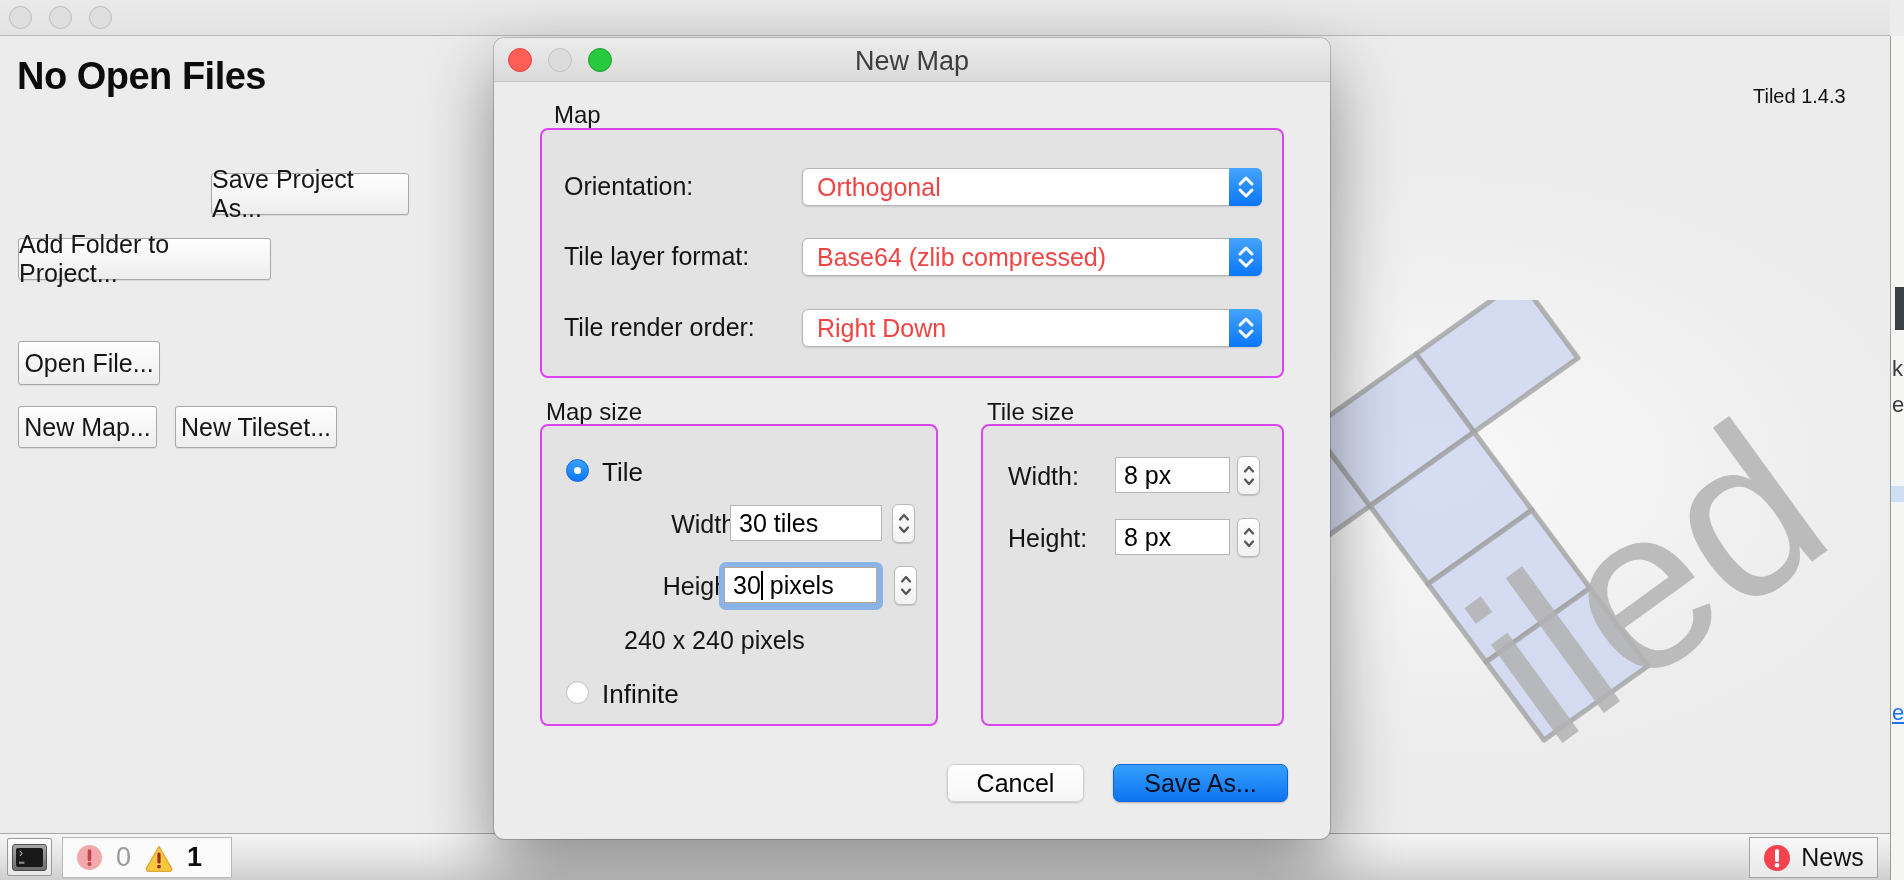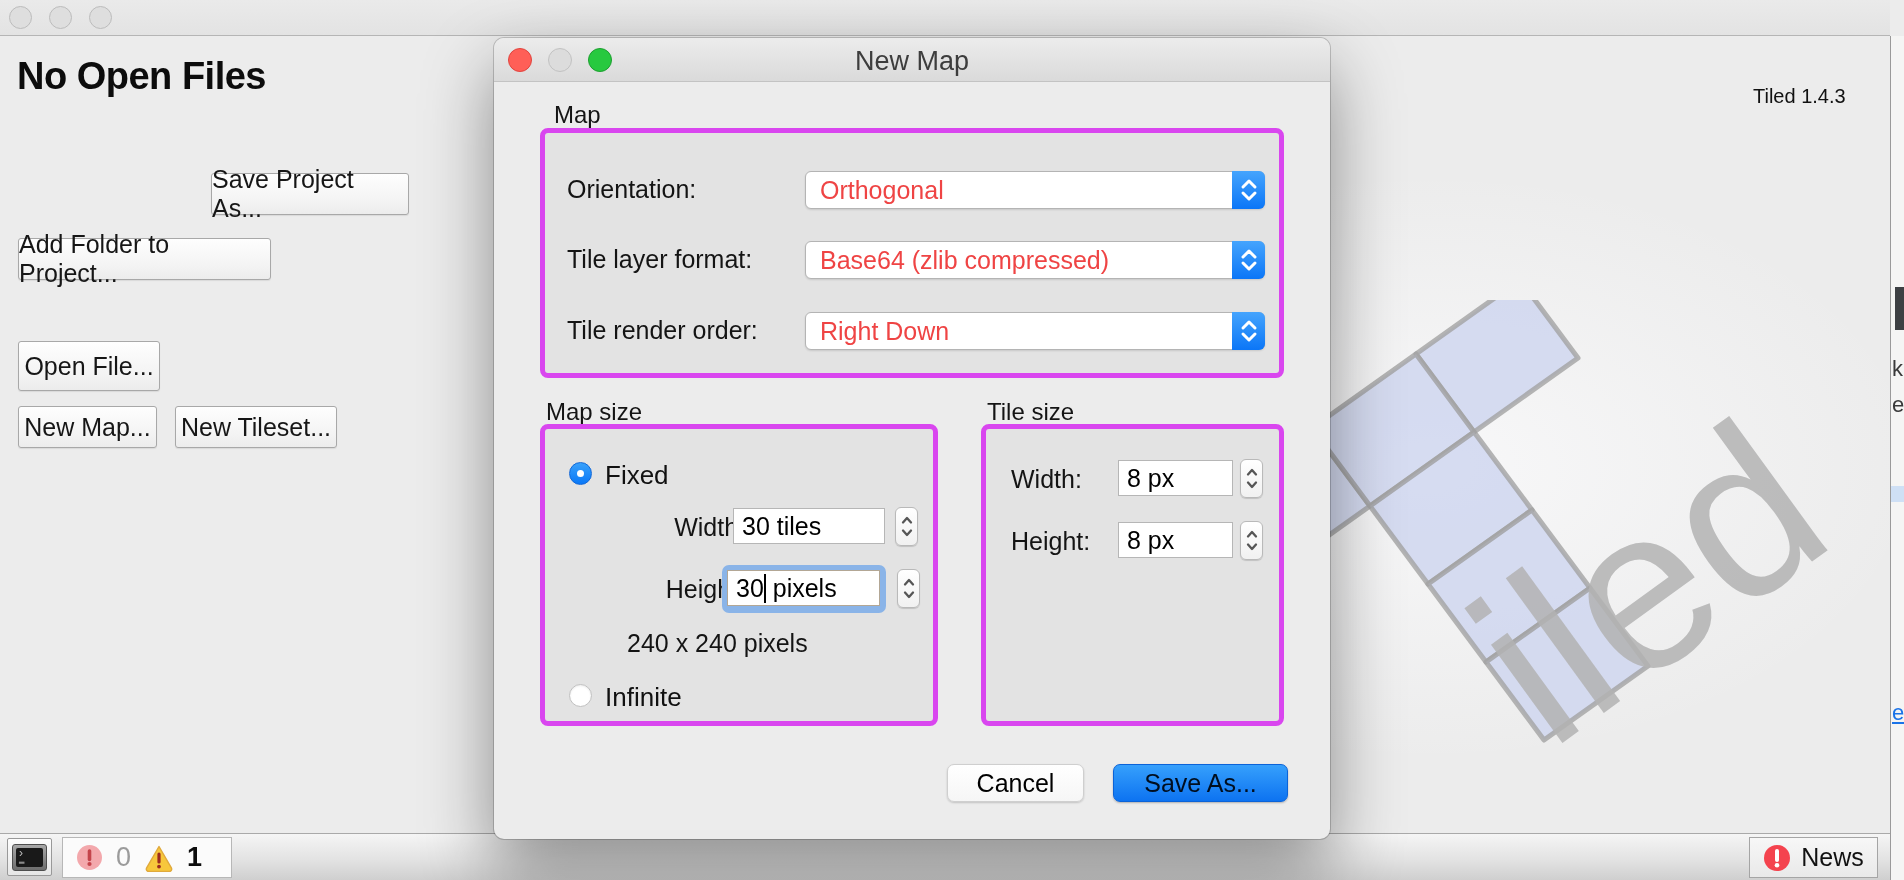--- a/index.html
+++ b/index.html
@@ -62,21 +62,21 @@
                     box-shadow:0 30px 70px rgba(0,0,0,0.42), 0 0 0 1px rgba(0,0,0,0.18); }
   #dialog-titlebar { position:absolute; left:0; top:0; width:100%; height:44px;
                      background:linear-gradient(#ececec,#dadada); border-bottom:1px solid #c3c3c3; }
   #dialog-title { position:absolute; width:100%; text-align:center; top:8px; font-size:27px; color:#3d3d3d; }
   .dtl { position:absolute; top:10px; width:24px; height:24px; border-radius:50%; }
   .dtl.red   { left:14px;  background:#ff5f57; border:1px solid #e0443e; }
   .dtl.grey  { left:54px;  background:#dcdcdc; border:1px solid #c2c2c2; }
   .dtl.green { left:94px;  background:#27c93f; border:1px solid #1d9f30; }
 
   .group-label { position:absolute; font-size:24px; color:#141414; }
-  .gbox { position:absolute; background:#e3e3e3; border:5px solid #d946ef; border-radius:8px; }
+  .gbox { position:absolute; background:#e3e3e3; border:2px solid #d946ef; border-radius:8px; }
 
   .row-label { position:absolute; font-size:25px; color:#141414; }
 
   .popup { position:absolute; width:460px; height:38px; background:#fff;
            border:1px solid #b4b4b4; border-radius:6px; box-shadow:0 1px 2px rgba(0,0,0,0.12); }
   .popup-value { position:absolute; left:14px; top:4px; font-size:25px; color:#ef4444; }
   .popup-cap { position:absolute; right:-1px; top:-1px; width:33px; height:38px;
                background:linear-gradient(#45a4fd,#0b76f7); border-radius:0 6px 6px 0;
                display:flex; align-items:center; justify-content:center; }
 
@@ -129,21 +129,21 @@
         <polygon points="256,362 360,288 418,366 314,440"></polygon>
       </g>
       <text transform="translate(320,452) rotate(-36)" font-size="230" fill="#b3b3b3" opacity="0.85">iled</text>
     </svg>
 
     <div id="page-heading">No Open Files</div>
     <div id="version-label">Tiled 1.4.3</div>
 
     <div class="btn" style="left:211px;top:136px;width:198px;height:42px">Save Project As...</div>
     <div class="btn" style="left:18px;top:201px;width:253px;height:42px">Add Folder to Project...</div>
-    <div class="btn" style="left:18px;top:304px;width:142px;height:50px">Open File...</div>
+    <div class="btn" style="left:18px;top:304px;width:142px;height:44px">Open File...</div>
     <div class="btn" style="left:18px;top:369px;width:139px;height:42px">New Map...</div>
     <div class="btn" style="left:175px;top:369px;width:162px;height:42px">New Tileset...</div>
   </div>
 
   <div id="status-bar">
     <div id="console-button">
       <div class="term-outer">
         <div class="term-screen"></div>
       </div>
     </div>
@@ -223,21 +223,21 @@
             <path d="M4 16 L10 22 L16 16"></path>
         </svg>
       </span>
     </div>
   </div>
 
   <div class="group-label" style="left:52px;top:360px">Map size</div>
   <div class="gbox" style="left:46px;top:386px;width:398px;height:302px">
 
     <span class="radio on" style="left:24px;top:33px"></span>
-    <span class="radio-label" style="left:60px;top:31px">Fixed</span>
+    <span class="radio-label" style="left:60px;top:31px">Tile</span>
 
     <div class="row-label" style="left:70px;top:84px;width:130px;text-align:right">Width:</div>
     <div class="spinfield" style="left:188px;top:79px;width:152px">30 tiles</div>
     <div class="stepper" style="left:350px;top:78px">
       <svg width="16" height="27" viewBox="0 0 16 27" fill="none" stroke="#565656" stroke-width="2.3" stroke-linecap="round" stroke-linejoin="round">
         <path d="M4 9.5 L8 5 L12 9.5"></path>
           <path d="M4 17.5 L8 22 L12 17.5"></path>
       </svg>
     </div>
 

